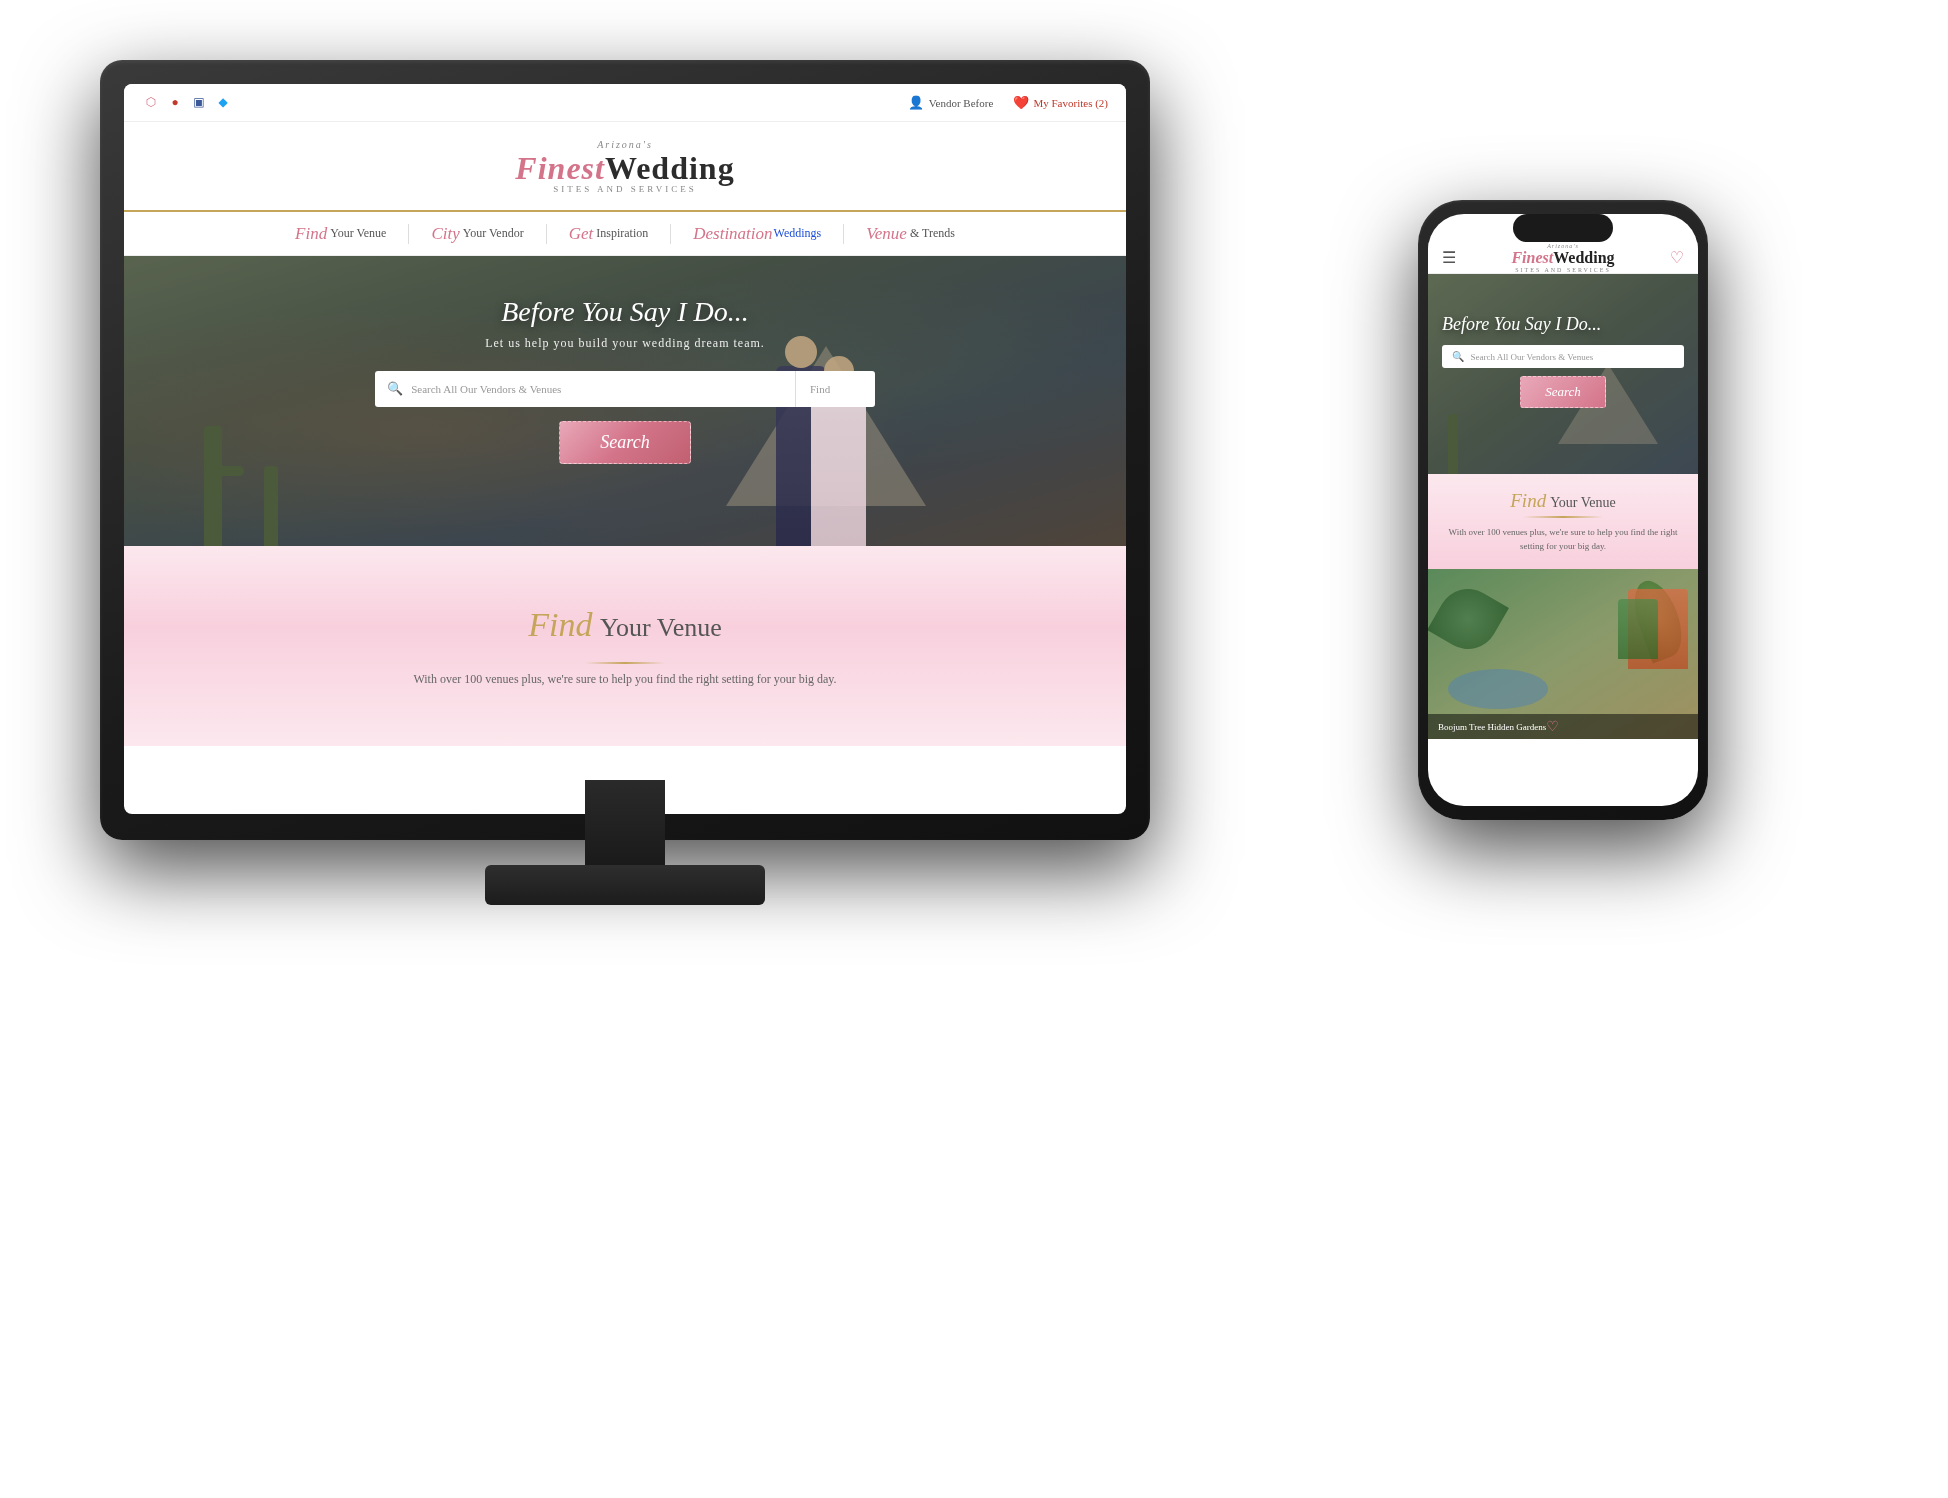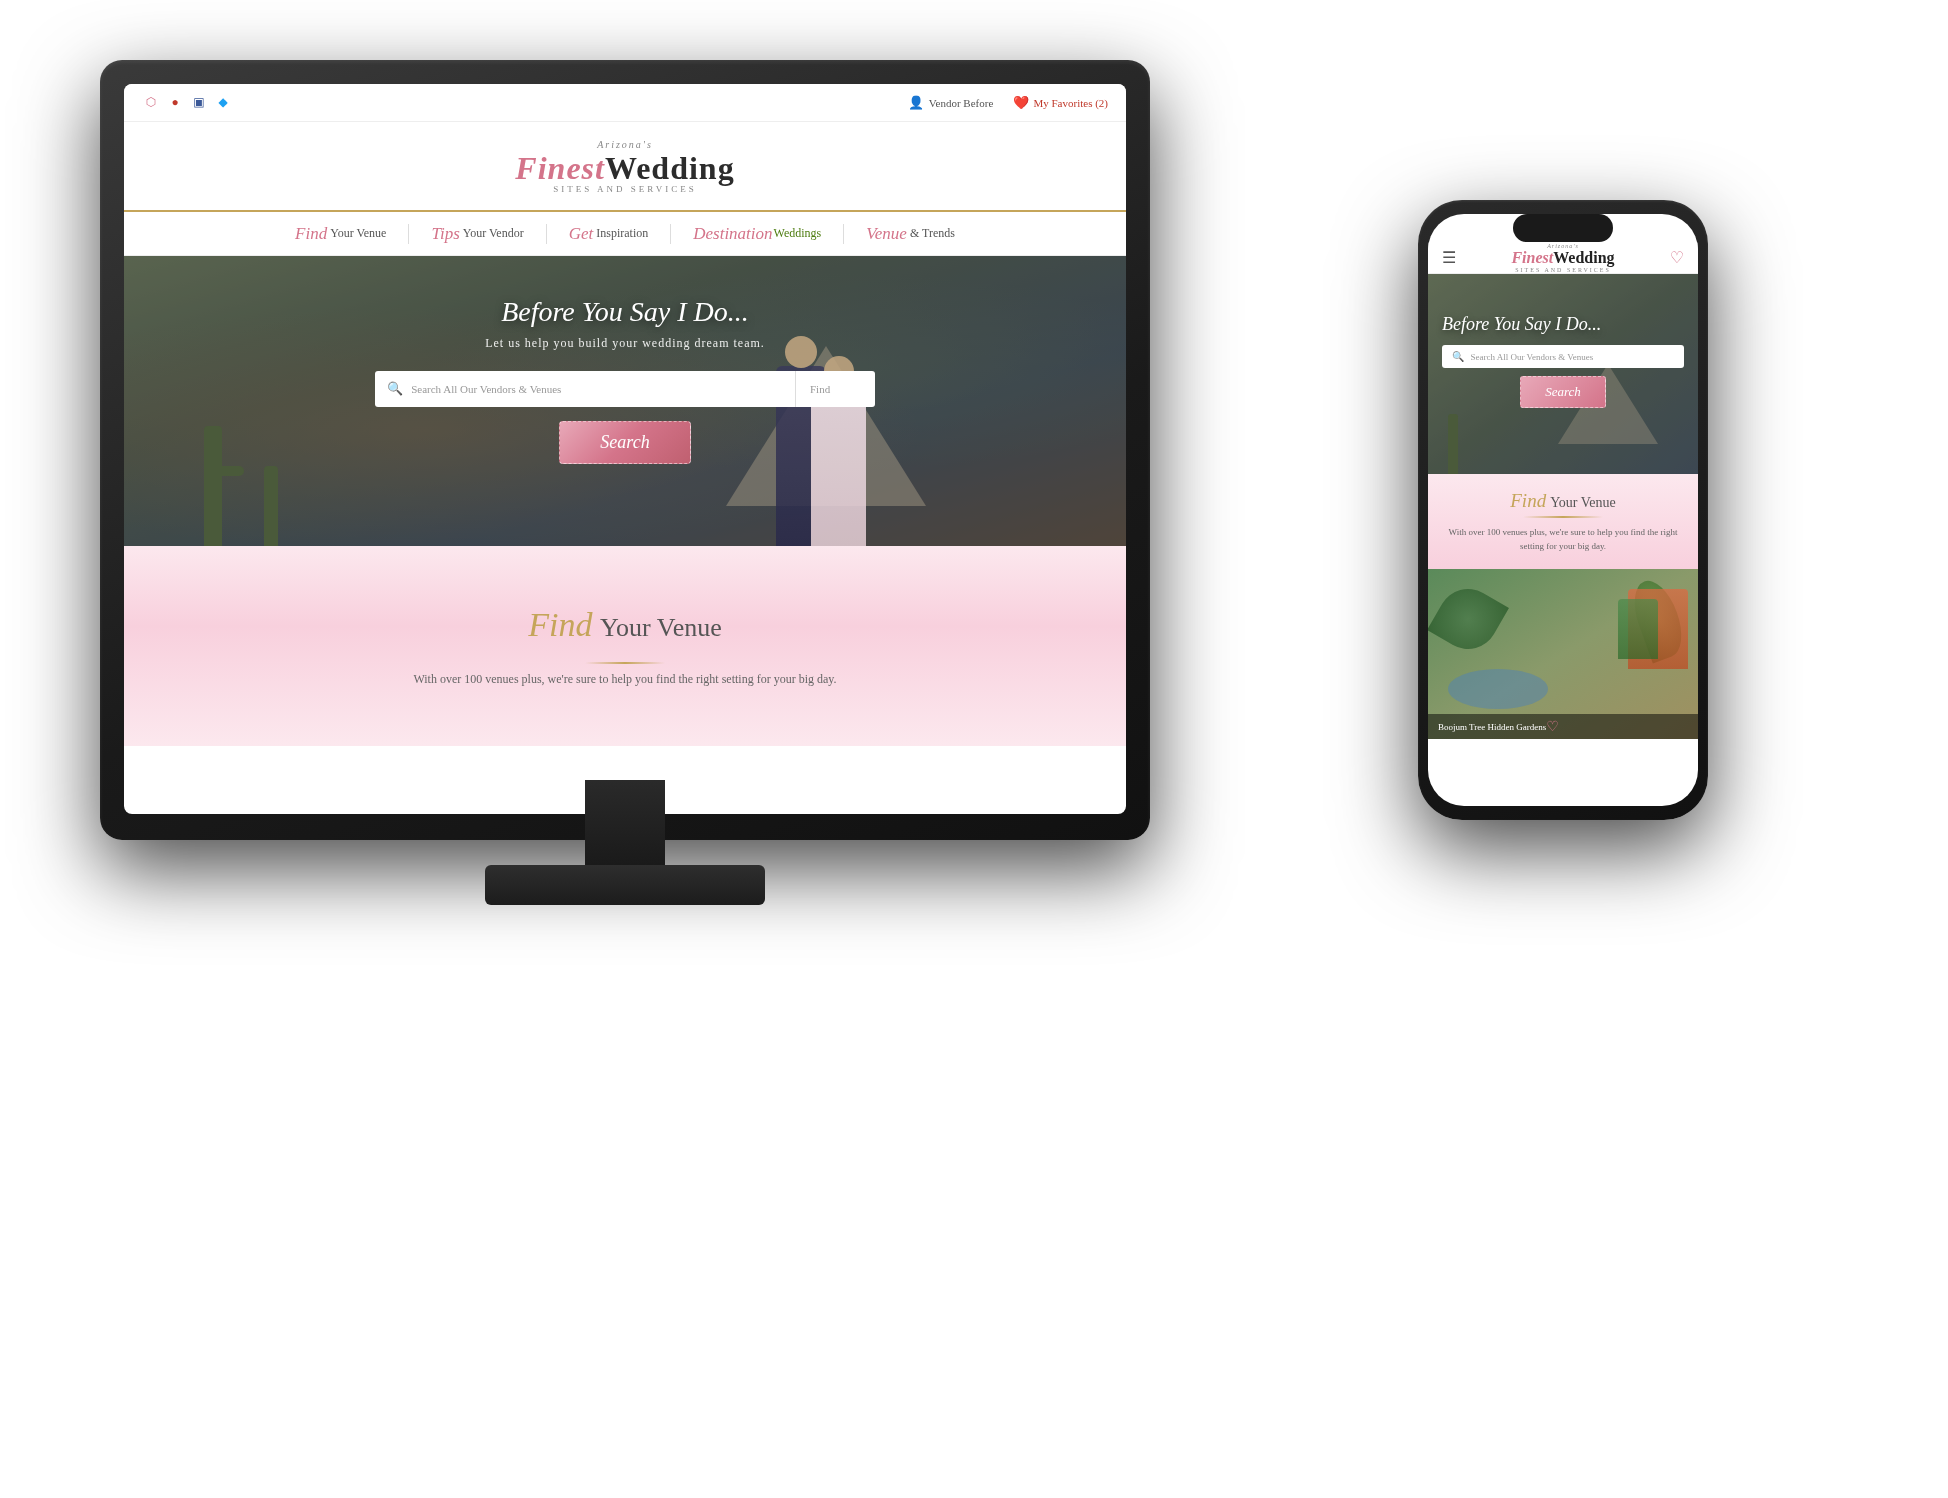--- a/index.html
+++ b/index.html
@@ -708,30 +708,30 @@
             </div>
             <div class="logo-subtitle">Sites and Services</div>
           </div>
 
           <div class="nav-bar">
             <div class="nav-item">
               <span class="nav-script-pink">Find</span>
               <span style="font-size:12px; color:#555; margin-left:3px;"> Your Venue</span>
             </div>
             <div class="nav-item">
-              <span class="nav-script-pink">Tips</span>
+              <span class="nav-script-pink">City</span>
               <span style="font-size:12px; color:#555; margin-left:3px;"> Your Vendor</span>
             </div>
             <div class="nav-item">
               <span class="nav-script-pink">Get</span>
               <span style="font-size:12px; color:#555; margin-left:3px;"> Inspiration</span>
             </div>
             <div class="nav-item">
               <span class="nav-script-pink">Destination</span>
-              <span style="font-size:12px; color:#4d7c0f; margin-left:1px;"> Weddings</span>
+              <span style="font-size:12px; color:#1d4ed8; margin-left:1px;"> Weddings</span>
             </div>
             <div class="nav-item">
               <span class="nav-script-pink">Venue</span>
               <span style="font-size:12px; color:#555; margin-left:3px;font-family:Liberation Serif, serif;"> &amp; Trends</span>
             </div>
           </div>
 
           <div class="hero">
             <div class="hero-bg"></div>
             <div class="hero-overlay"></div>

